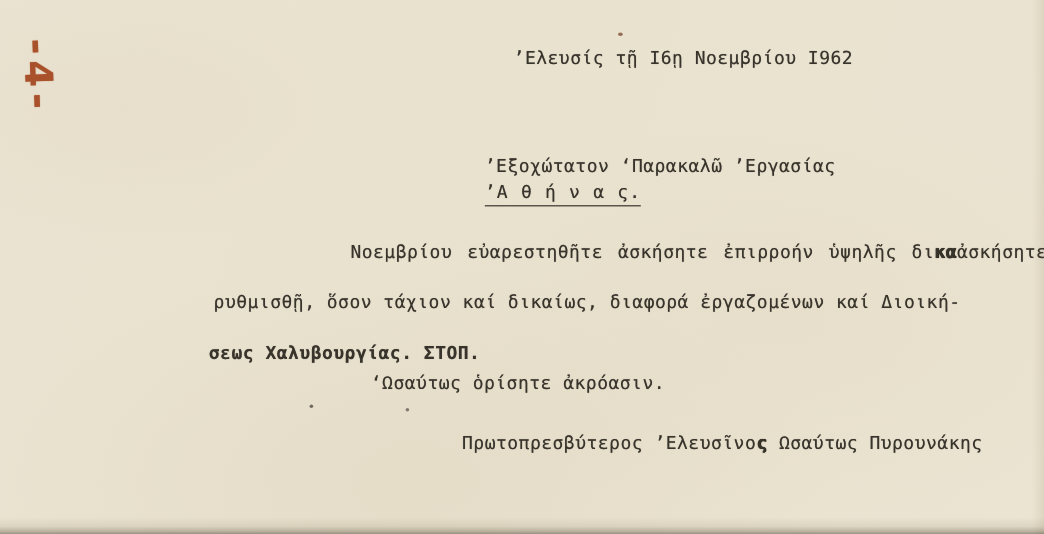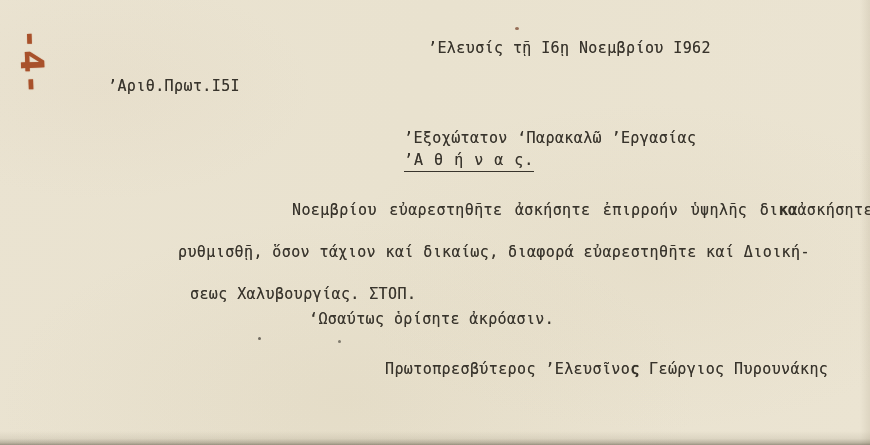--- a/index.html
+++ b/index.html
@@ -34,25 +34,25 @@
   .recipient-1     { left: 404px; top: 129px; }
   .recipient-2     { left: 404px; top: 151px; }
   .recipient-2 .u  {
     display: inline-block;
     border-bottom: 1.6px solid #38342c;
     padding-bottom: 2px;
     letter-spacing: 1px;
   }
   .body-1          { left: 292px; top: 201px; word-spacing: 3px; }
   .body-2          { left: 178px; top: 243px; }
-  .body-3          { left: 190px; top: 285px; }
+  .body-3          { left: 174px; top: 285px; font-weight: bold; }
   .body-4          { left: 294px; top: 310px; margin-left: 15px; }
   .signature       { left: 385px; top: 360px; }
   .bold-strike {
-    font-weight: normal;
+    font-weight: bold;
     text-shadow: 0.6px 0 0 #2a271f, 0 0 0.8px #2a271f;
   }
   .margin-note {
     position: absolute;
     left: 2px;
     top: 22px;
     width: 60px;
     height: 80px;
     font-family: "DejaVu Sans", sans-serif;
     font-size: 32px;
@@ -97,40 +97,39 @@
 </style>
 </head>
 <body>
 
 <div class="paper">
 
   <div class="margin-note">-4-</div>
 
   <div class="line date-line">’Ελευσίς τῇ Ι6ῃ Νοεμβρίου Ι962</div>
 
-  <div class="line protocol">’Αριθ.Πρωτ.Ι5Ι</div>
 
   <div class="line recipient-1">’Εξοχώτατον ‘Παρακαλῶ ’Εργασίας</div>
 
   <div class="line recipient-2">
     <span class="u">’Α θ ή ν α ς.</span>
   </div>
 
   <div class="line body-1">
     <span>Νοεμβρίου εὐαρεστηθῆτε ἀσκήσητε ἐπιρροήν ὑψηλῆς δι</span><span class="bold-strike">κα</span><span>ἀσκήσητε</span>
   </div>
 
-  <div class="line body-2">ρυθμισθῇ, ὅσον τάχιον καί δικαίως, διαφορά εὐαρεστηθῆτε καί Διοική-</div>
+  <div class="line body-2">ρυθμισθῇ, ὅσον τάχιον καί δικαίως, διαφορά ἐργαζομένων καί Διοική-</div>
 
   <div class="line body-3">σεως Χαλυβουργίας. ΣΤΟΠ.</div>
 
   <div class="line body-4">‘Ωσαύτως ὁρίσητε ἀκρόασιν.</div>
 
   <div class="line signature">
-    <span>Πρωτοπρεσβύτερος ’Ελευσῖνο</span><span class="bold-strike">ς</span><span> Γεώργιος Πυρουνάκης</span>
+    <span>Πρωτοπρεσβύτερος ’Ελευσῖνο</span><span class="bold-strike">ς</span><span> Ωσαύτως Πυρουνάκης</span>
   </div>
 
   <div class="speck speck-1"></div>
   <div class="speck speck-2"></div>
   <div class="speck speck-3"></div>
 
   <div class="right-edge-shade"></div>
   <div class="bottom-shadow"></div>
 
 </div>

